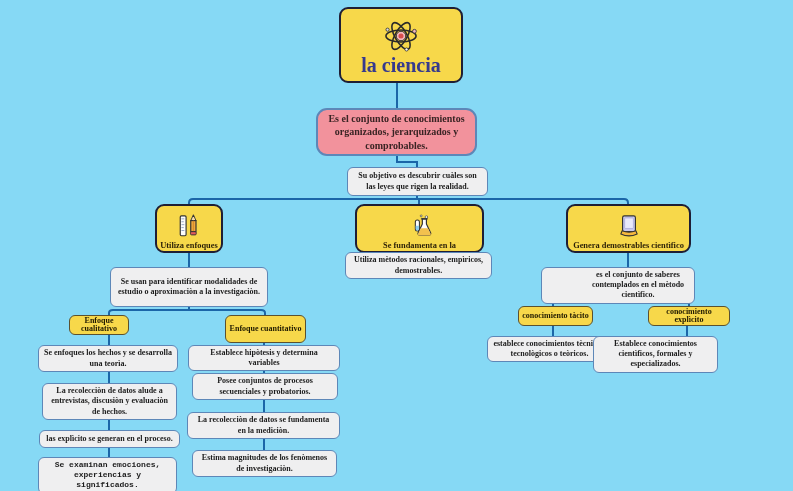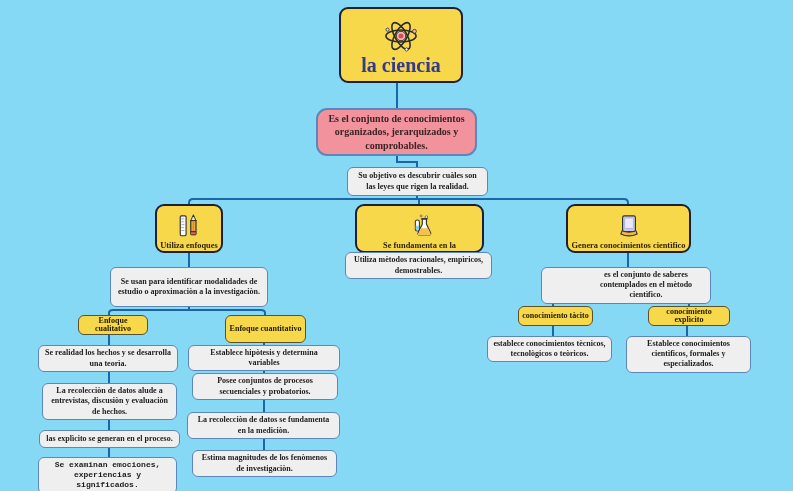--- a/index.html
+++ b/index.html
@@ -99,48 +99,48 @@
   </div>
 
   <div class="node topic branch-topic" style="left:566px;top:204px;width:125px;height:49px;">
     <span class="icon">
       <svg width="28" height="28" viewBox="0 0 48 48">
         <rect x="13" y="5" width="22" height="27" rx="3" fill="#c9c9ee" stroke="#333" stroke-width="2"></rect>
         <rect x="16.5" y="8.5" width="15" height="18" rx="1.5" fill="#e9e9fb" stroke="#9a9ad0" stroke-width="1"></rect>
         <path d="M10 36 q14 6.5 28 0 l-2.2 -5.5 q-11.8 4.5 -23.6 0 z" fill="#f5b83d" stroke="#333" stroke-width="1.8" stroke-linejoin="round"></path>
       </svg>
     </span>
-    <span>Genera conocimientos cientìfico</span>
+    <span>Genera demostrables cientìfico</span>
   </div>
 
   <div class="node card" style="left:110px;top:267px;width:158px;min-height:40px;">
     <span>Se usan para identificar modalidades de estudio o aproximaciòn a la investigaciòn.</span>
   </div>
   <div class="node card" style="left:345px;top:252px;width:147px;min-height:27px;">
     <span>Utiliza mètodos racionales, empìricos, demostrables.</span>
   </div>
-  <div class="node card" style="left:541px;top:267px;width:170px;min-height:28px;padding-left:45px;">
+  <div class="node card" style="left:541px;top:267px;width:154px;min-height:28px;padding-left:45px;">
     <span>es el conjunto de saberes contemplados en el mètodo cientìfico.</span>
   </div>
 
-  <div class="node pill" style="left:78px;top:315px;width:70px;height:20px;">
+  <div class="node pill" style="left:69px;top:315px;width:60px;height:20px;">
     <span>Enfoque cualitativo</span>
   </div>
   <div class="node pill" style="left:225px;top:315px;width:81px;height:28px;">
     <span>Enfoque cuantitativo</span>
   </div>
   <div class="node pill" style="left:518px;top:306px;width:75px;height:20px;">
     <span>conocimiento tàcito</span>
   </div>
   <div class="node pill" style="left:648px;top:306px;width:82px;height:20px;">
     <span>conocimiento explìcito</span>
   </div>
 
   <div class="node card" style="left:38px;top:345px;width:140px;min-height:27px;">
-    <span>Se realidad los hechos y se desarrolla una teorìa.</span>
+    <span>Se enfoques los hechos y se desarrolla una teorìa.</span>
   </div>
   <div class="node card" style="left:42px;top:383px;width:135px;min-height:37px;">
     <span>La recolecciòn de datos alude a entrevistas, discusiòn y evaluaciòn de hechos.</span>
   </div>
   <div class="node card" style="left:39px;top:430px;width:141px;min-height:18px;">
     <span>las explìcito se generan en el proceso.</span>
   </div>
   <div class="node card" style="left:38px;top:457px;width:139px;min-height:27px;font-family:Liberation Mono, monospace;">
     <span>Se examinan emociones, experiencias y significados.</span>
   </div>
@@ -154,17 +154,17 @@
   <div class="node card" style="left:187px;top:412px;width:153px;min-height:27px;">
     <span>La recolecciòn de datos se fundamenta en la mediciòn.</span>
   </div>
   <div class="node card" style="left:192px;top:450px;width:145px;min-height:27px;">
     <span>Estima magnitudes de los fenòmenos de investigaciòn.</span>
   </div>
 
   <div class="node card" style="left:487px;top:336px;width:125px;min-height:26px;font-family:Liberation Serif, serif;">
     <span>establece conocimientos tècnicos, tecnològicos o teòricos.</span>
   </div>
-  <div class="node card" style="left:626px;top:336px;width:125px;min-height:26px;">
+  <div class="node card" style="left:593px;top:336px;width:125px;min-height:26px;">
     <span>Establece conocimientos cientìficos, formales y especializados.</span>
   </div>
 
 </div>
 
 </body></html>

